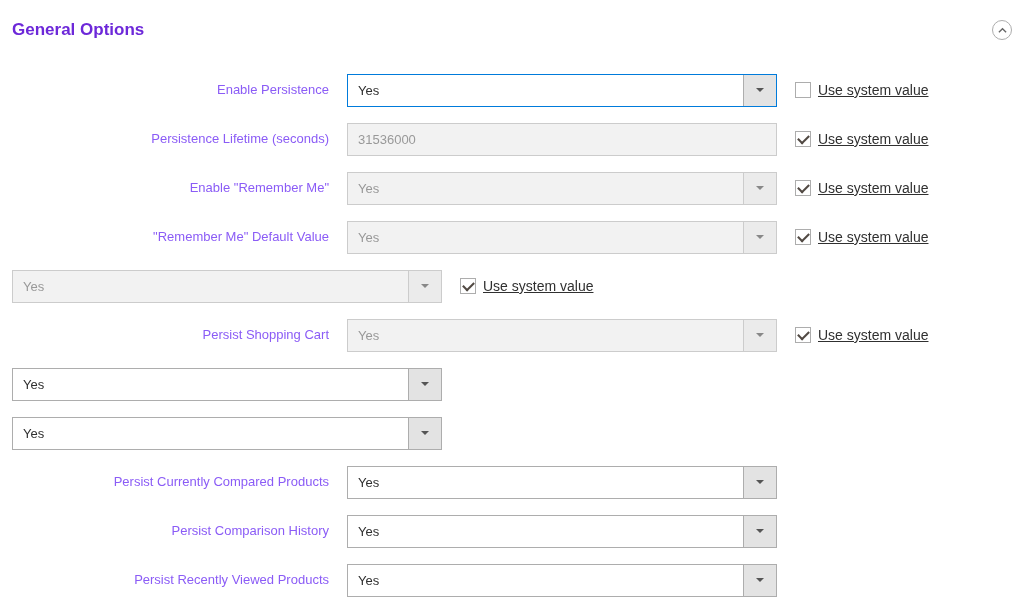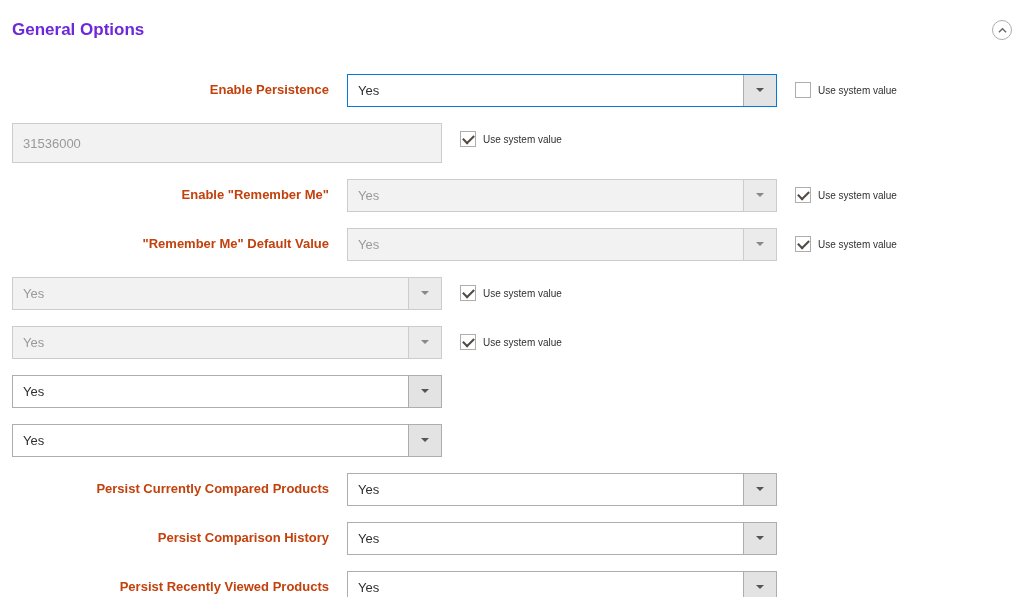--- a/index.html
+++ b/index.html
@@ -46,22 +46,22 @@
       display: flex;
       align-items: flex-start;
       margin-bottom: 16px;
     }
     .form-label {
       width: 335px;
       text-align: right;
       padding-right: 18px;
       padding-top: 8px;
       font-size: 13px;
-      font-weight: 700;
-      color: #c2410c;
+      font-weight: 400;
+      color: #8b5cf6;
     }
     .form-control-wrap {
       width: 430px;
     }
     .form-select {
       width: 100%;
       height: 33px;
       border: 1px solid #adadad;
       background: #fff;
       display: flex;
@@ -96,21 +96,21 @@
     .form-select.disabled .form-select-arrow {
       background: #ebebeb;
       border-left-color: #cccccc;
     }
     .form-select-arrow svg {
       width: 8px;
       height: 5px;
     }
     .form-input {
       width: 100%;
-      height: 40px;
+      height: 33px;
       border: 1px solid #cccccc;
       background: #f2f2f2;
       padding: 4px 10px;
       font-size: 13px;
       color: #999;
     }
     .form-input:disabled {
       cursor: default;
     }
     .checkbox-wrap {
@@ -136,23 +136,24 @@
     }
     .checkbox.checked::after {
       content: '';
       width: 9px;
       height: 5px;
       border-left: 2px solid #514943;
       border-bottom: 2px solid #514943;
       transform: rotate(-45deg) translate(1px, -1px);
     }
     .checkbox-label {
-      font-size: 10px;
+      font-size: 14px;
       color: #303030;
       cursor: pointer;
+      text-decoration: underline;
     }
   </style>
 </head>
 <body>
 
 <div class="section-header">
   <div class="section-title">General Options</div>
   <div class="collapse-icon">
     <span>
       <svg viewBox="0 0 10 6">
@@ -176,20 +177,21 @@
         </span>
       </div>
     </div>
     <div class="checkbox-wrap">
       <div class="checkbox"></div>
       <span class="checkbox-label">Use system value</span>
     </div>
   </div>
 
   <div class="form-row">
+    <div class="form-label">Persistence Lifetime (seconds)</div>
     <div class="form-control-wrap">
       <input class="form-input" type="text" disabled="" value="31536000" style="">
     </div>
     <div class="checkbox-wrap">
       <div class="checkbox checked"></div>
       <span class="checkbox-label">Use system value</span>
     </div>
   </div>
 
   <div class="form-row">
@@ -239,20 +241,21 @@
         </span>
       </div>
     </div>
     <div class="checkbox-wrap">
       <div class="checkbox checked"></div>
       <span class="checkbox-label">Use system value</span>
     </div>
   </div>
 
   <div class="form-row">
+    <div class="form-label">Persist Shopping Cart</div>
     <div class="form-control-wrap">
       <div class="form-select disabled">
         <span class="form-select-value">Yes</span>
         <span class="form-select-arrow">
           <svg viewBox="0 0 10 6">
               <path d="M0 0 L5 5 L10 0" fill="#888"></path>
             </svg>
         </span>
       </div>
     </div>

